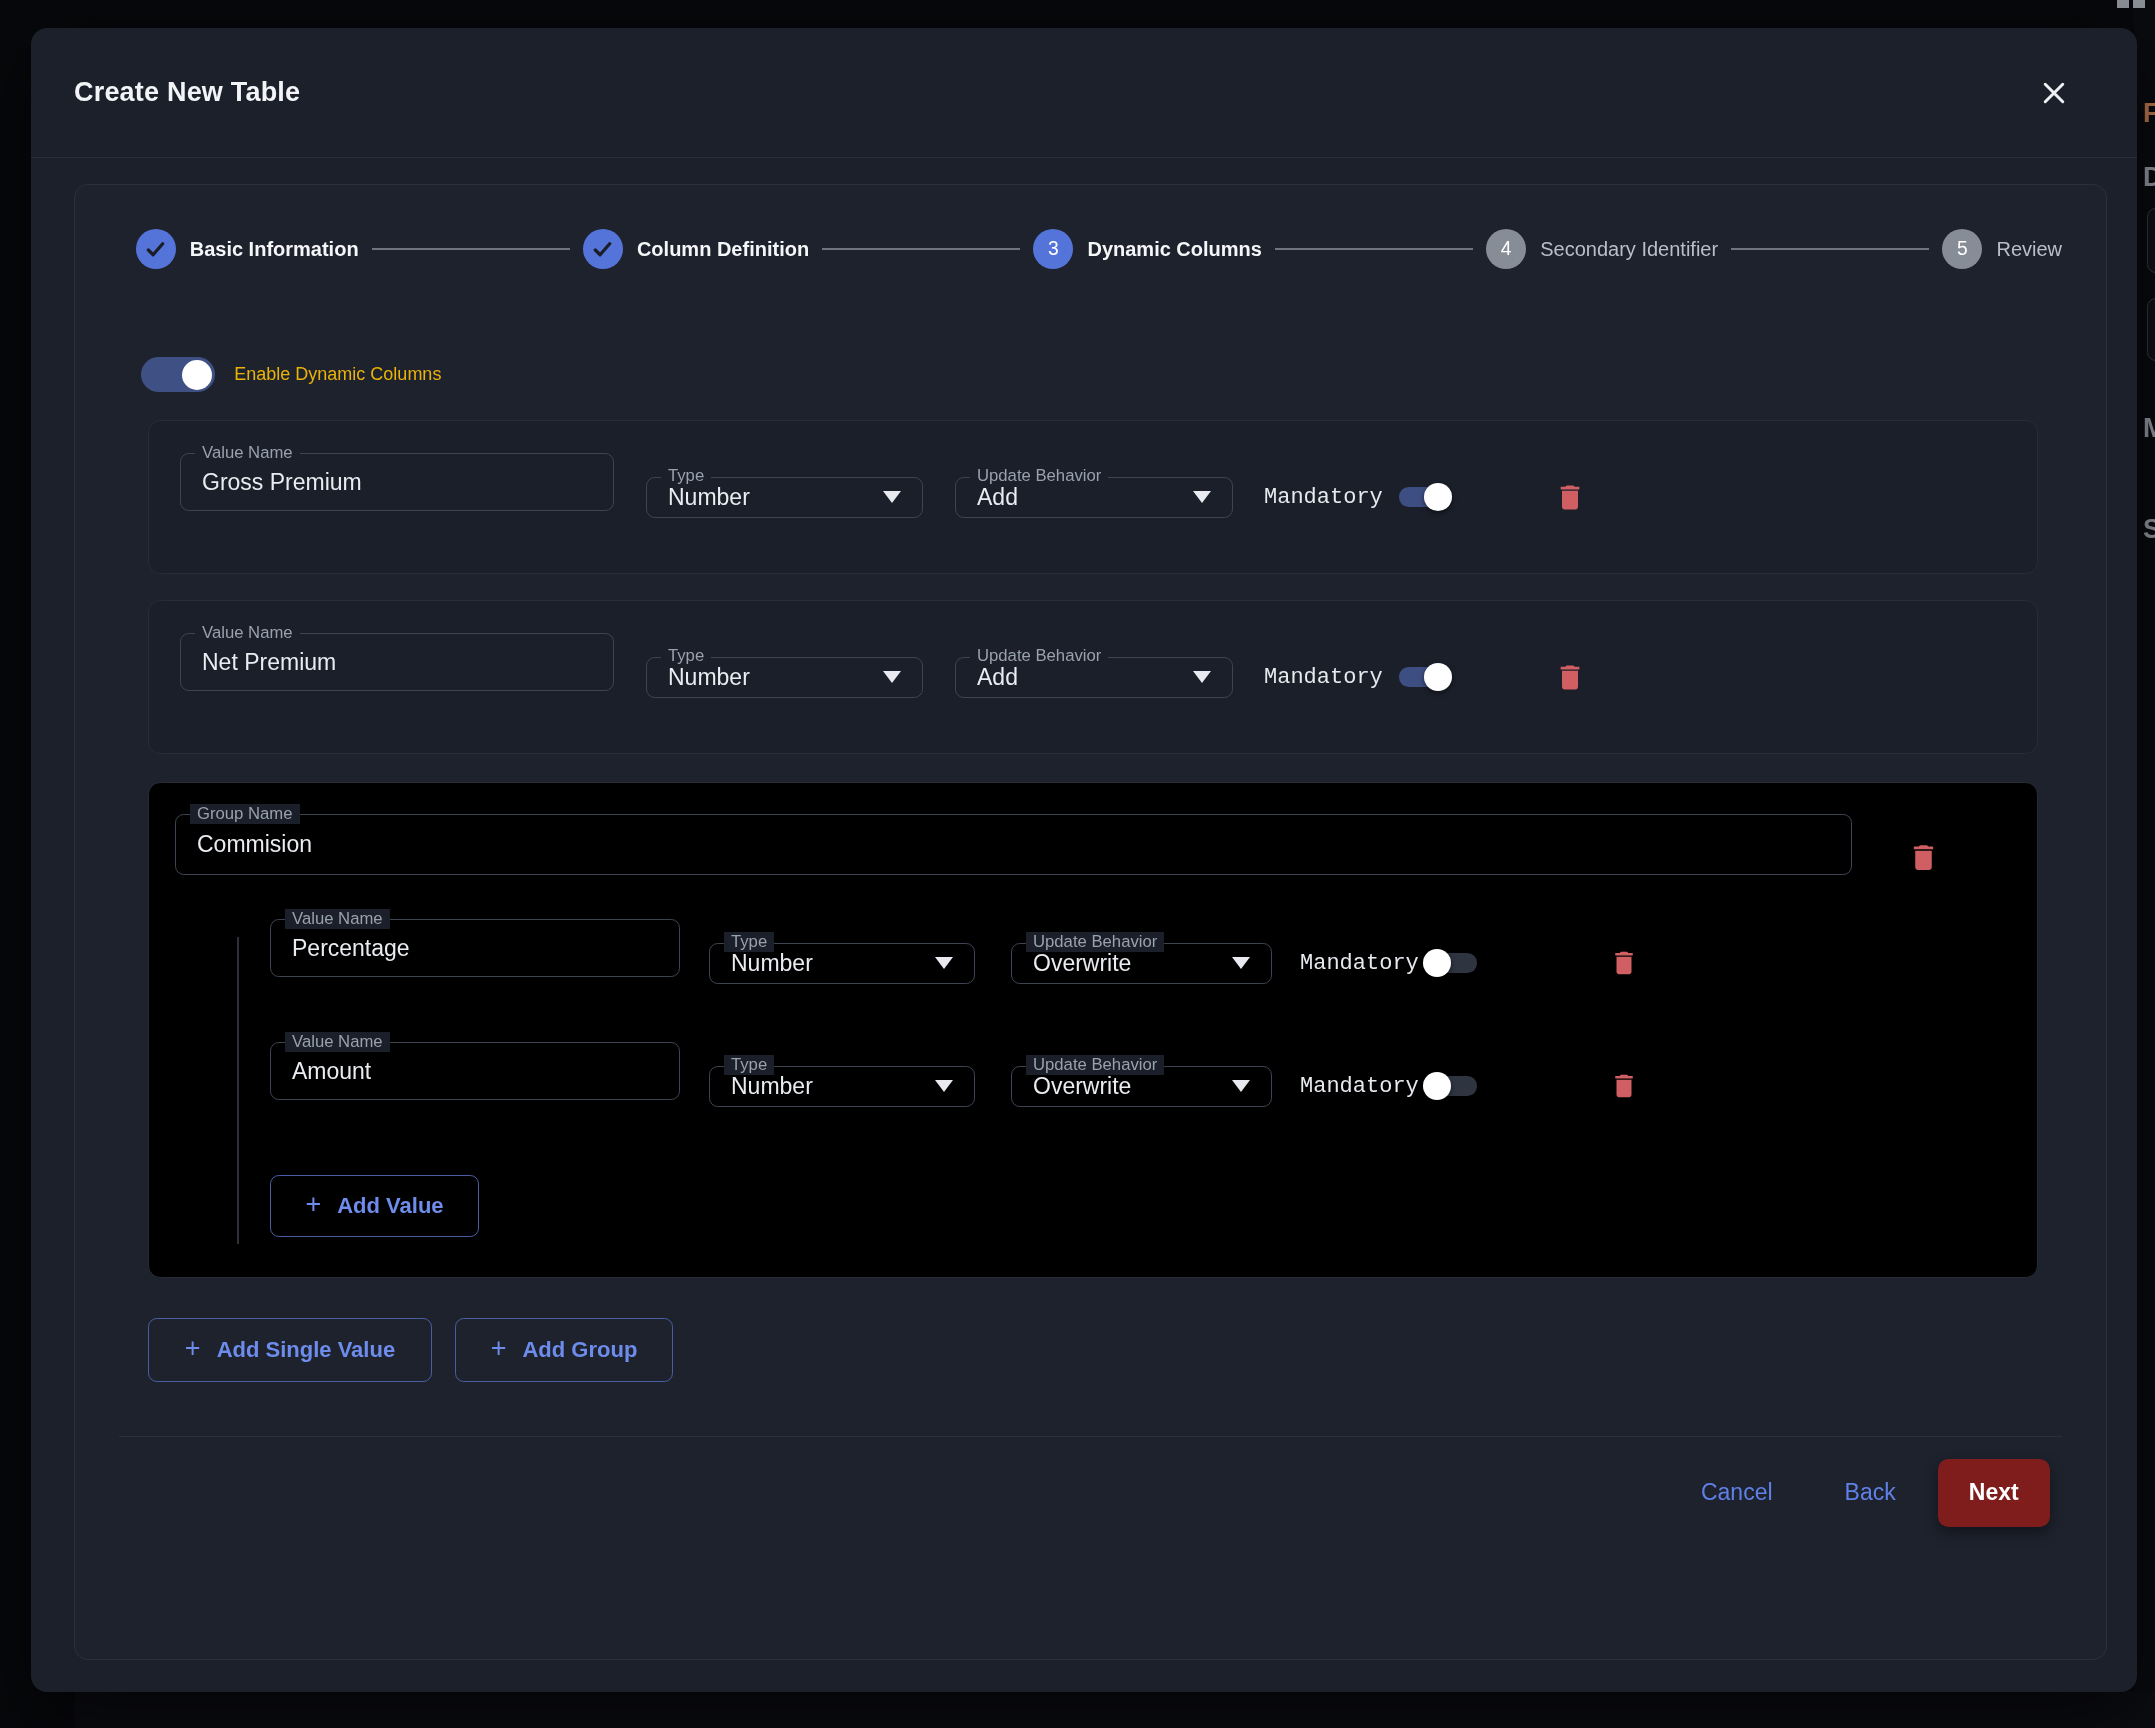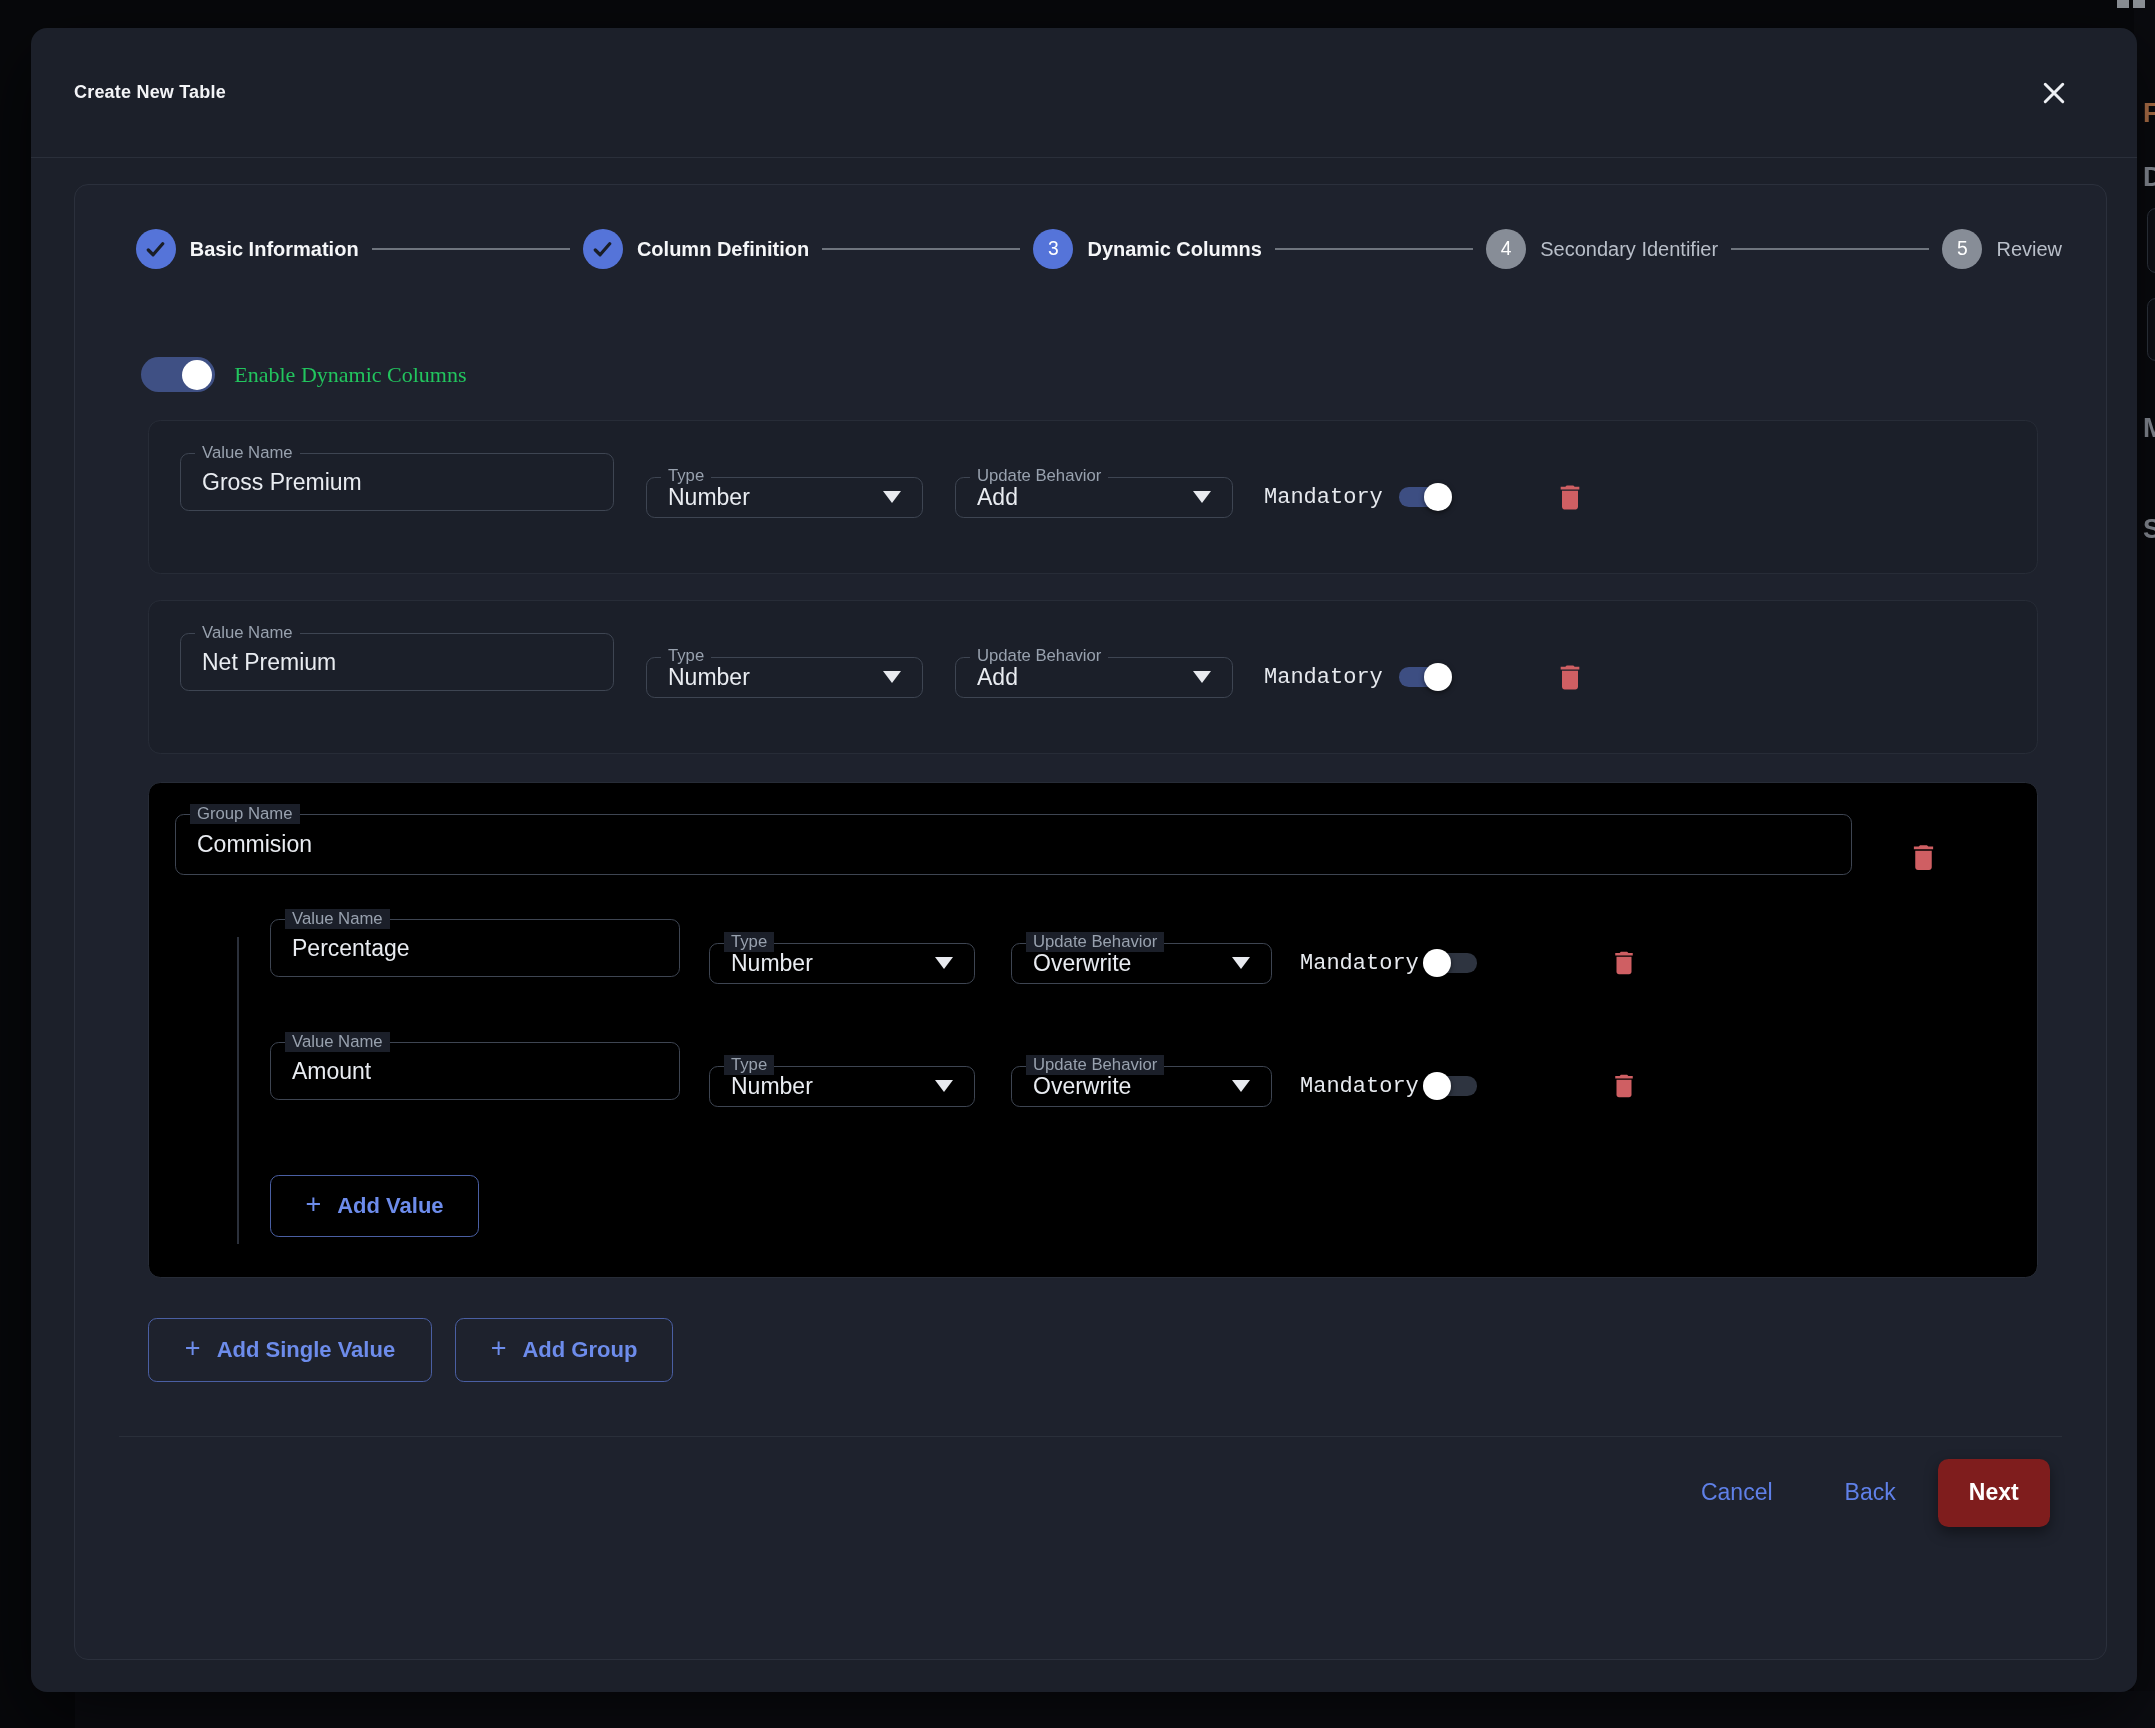--- a/index.html
+++ b/index.html
@@ -23,21 +23,21 @@
   
   .modal {
     position:absolute; left:31px; top:28px; width:2106px; height:1664px;
     background:#1c202a; border-radius:16px;
     box-shadow:0 26px 79px rgba(0,0,0,.65);
   }
   .modal-header {
     height:130px; display:flex; align-items:center;
     padding:0 63px 0 43px; border-bottom:1.8px solid #2a2f3a;
   }
-  .modal-title { font-size:18px; font-weight:700; color:#f3f4f7; letter-spacing:0.2px; }
+  .modal-title { font-size:27px; font-weight:700; color:#f3f4f7; letter-spacing:0.2px; }
   .close-btn {
     margin-left:auto; width:40px; height:40px; border:none; background:transparent;
     display:flex; align-items:center; justify-content:center; cursor:pointer;
   }
 
   .modal-body { padding:26px 30px 0 43px; }
 
   .inner-card {
     width:2033px; height:1476px;
     background:#1e222d; border:1.8px solid #2b303c; border-radius:14px;
@@ -56,21 +56,21 @@
   .step.upcoming .step-circle { background:#878d97; }
   .step-label { font-size:20px; }
   .step.complete .step-label, .step.active .step-label { color:#f5f6f8; font-weight:700; }
   .step.upcoming .step-label { color:#b9bfc9; font-weight:400; }
   .connector { flex:1 1 auto; height:1.8px; background:#6f757e; margin:0 13px; }
 
   
   .toggle-row { display:flex; align-items:center; gap:19.3px; margin:86px 0 0 22px; height:39px; }
   .bigtoggle { position:relative; width:74px; height:35px; border-radius:17.6px; background:#3f5084; cursor:pointer; }
   .bigtoggle .thumb { position:absolute; right:3.5px; top:2.6px; width:30px; height:30px; border-radius:50%; background:#fff; }
-  .toggle-label { font-size:22px; color:#22c55e;font-family:Liberation Serif, serif; }
+  .toggle-label { font-size:18px; color:#eab308; }
 
   .section-heading { margin:56px 0 0 29px; font-size:24.6px; font-weight:400; color:#e4e7ed; }
 
   
   .vcard {
     margin:26px 0 0 29px; width:1890px;
     background:#1b1f29; border:1.8px solid #272c37; border-radius:12.3px;
   }
   .vrow { display:flex; align-items:center; height:152px; padding-left:31px; }
 

